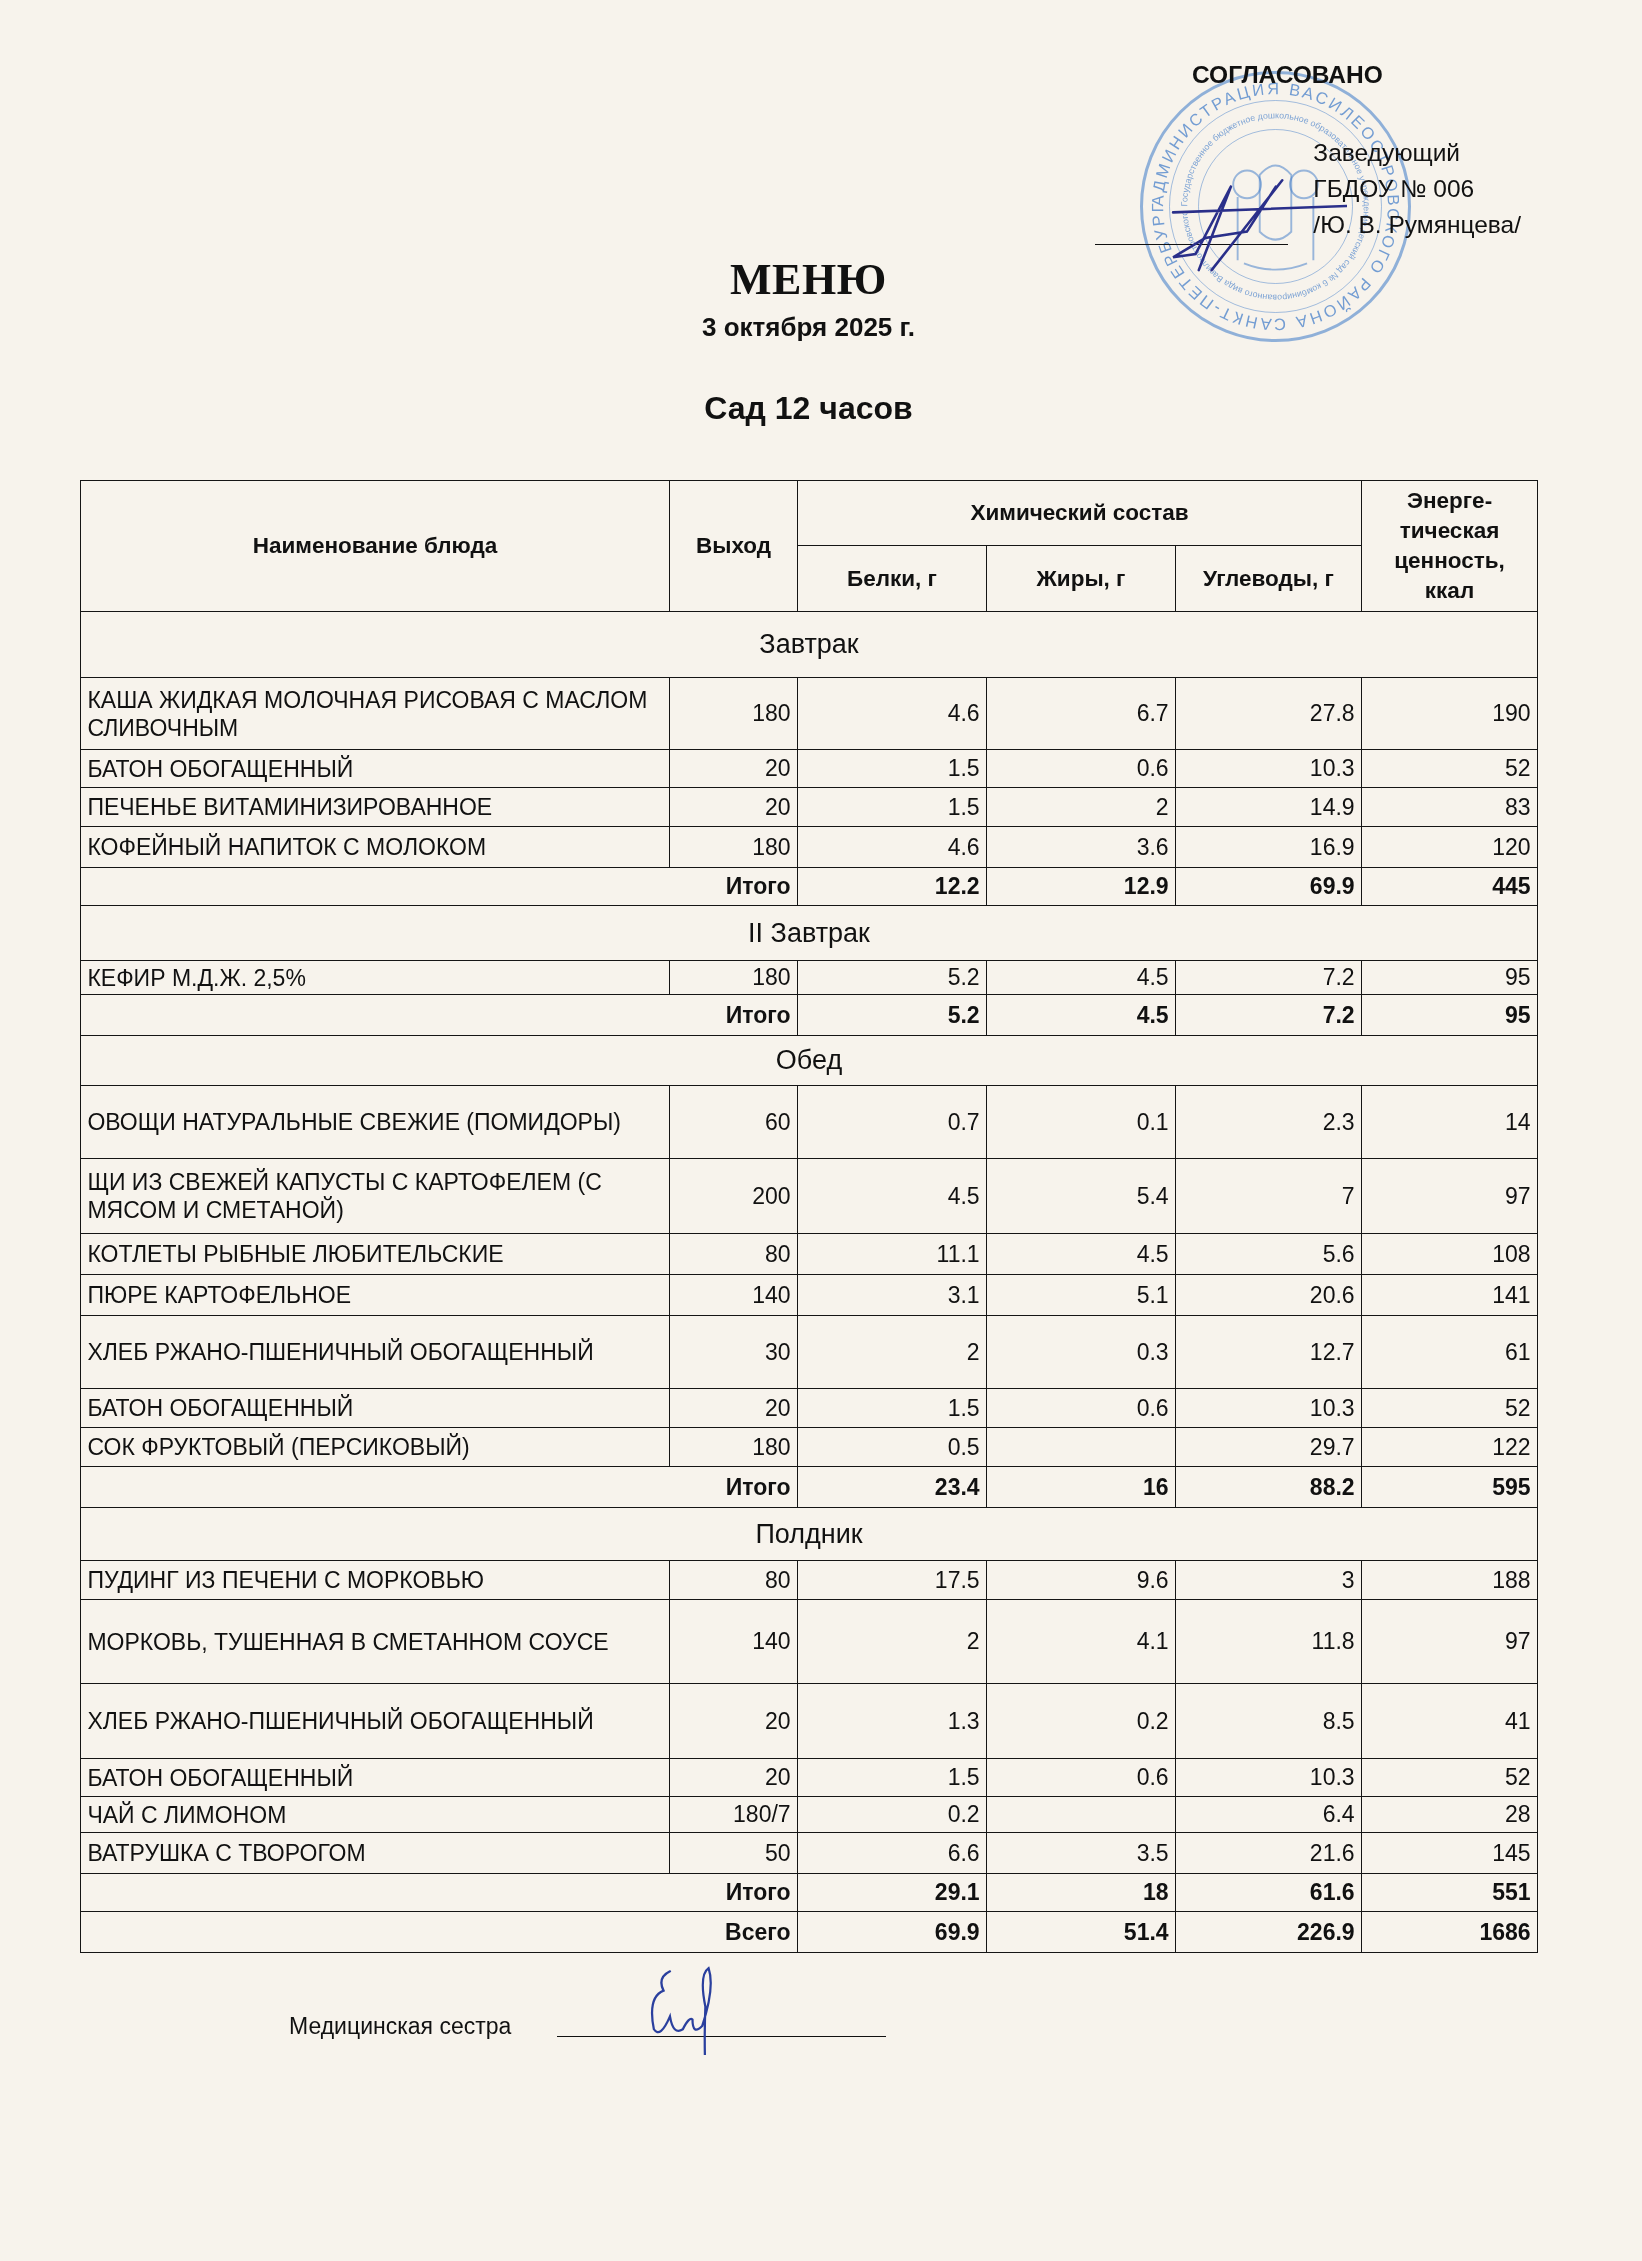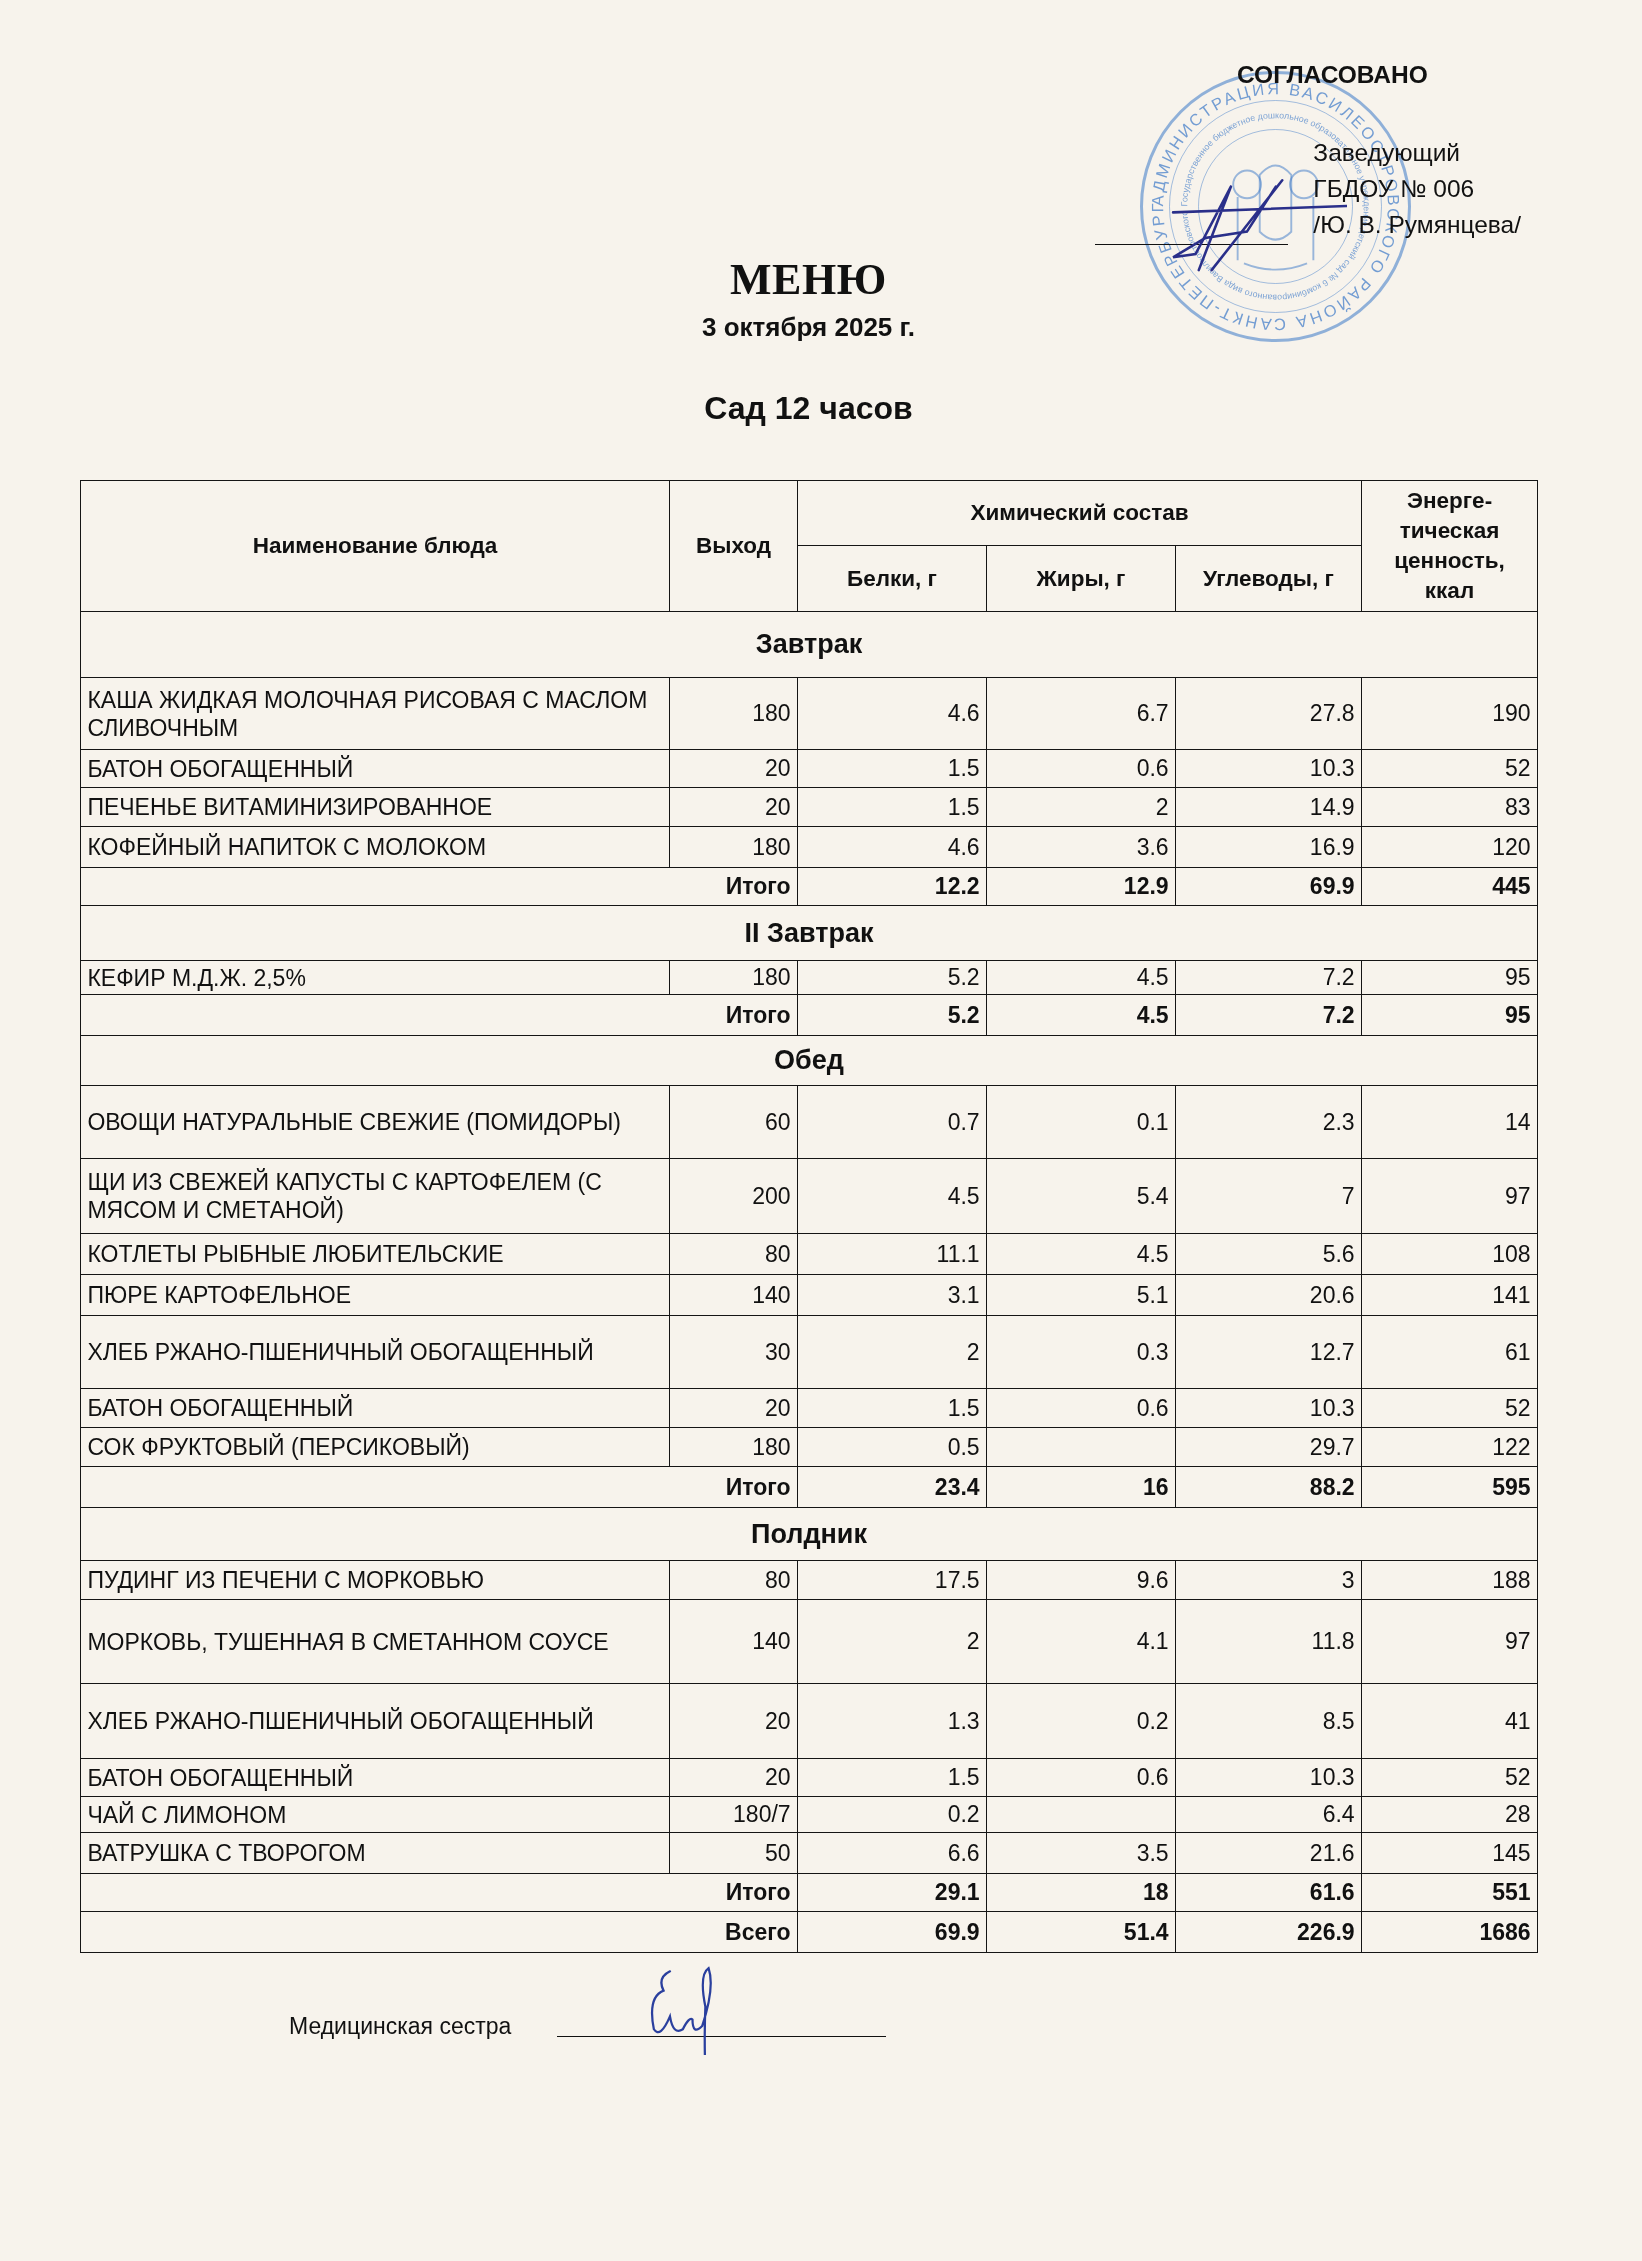--- a/index.html
+++ b/index.html
@@ -20,21 +20,21 @@
     content: ""; position: absolute; left: 26px; top: 26px; right: 26px; bottom: 26px;
     border-radius: 50%; border: 1.9px solid rgba(58,120,200,0.45);
   }
   .stamp::after {
     content: ""; position: absolute; left: 55px; top: 55px; right: 55px; bottom: 55px;
     border-radius: 50%; border: 1.9px solid rgba(58,120,200,0.45);
   }
   .stamp-text {
     position: absolute; left: 0; top: 0; width: 100%; height: 100%;
   }
-  .agreed { position: absolute; left: 1192px; top: 61px; font-size: 24.5px; font-weight: bold; margin-left: 45px; }
+  .agreed { position: absolute; left: 1192px; top: 61px; font-size: 24.5px; font-weight: bold; }
   .head-pos { position: absolute; right: 122px; top: 135px; font-size: 24.5px; line-height: 36px; }
   .sig-line { position: absolute; left: 1095px; top: 244px; width: 193px; border-top: 1.9px solid #111; }
   .sig-scribble { position: absolute; left: 1134px; top: 161px; width: 213px; height: 122px; }
 
   .title { position: absolute; left: 0; width: 1643px; text-align: center; }
   .t-menu { top: 254px; font-family: "Liberation Serif", serif; font-weight: bold; font-size: 44px; letter-spacing: 0.6px; left: -13px; }
   .t-date { top: 312px; font-size: 26px; font-weight: bold; left: -13px; }
   .t-group { top: 390px; font-size: 32px; font-weight: bold; left: -13px; }
 
   table.menu {
@@ -42,21 +42,21 @@
     border-collapse: collapse; table-layout: fixed;
     font-size: 23px;
   }
   table.menu td, table.menu th {
     border: 1.9px solid #151515; padding: 2.6px 6.4px; box-sizing: border-box;
     vertical-align: middle;
   }
   table.menu th { font-weight: bold; font-size: 22.5px; text-align: center; line-height: 30px; }
   .name { text-align: left; line-height: 28px; }
   .num { text-align: right; vertical-align: middle; }
-  .sec td { text-align: center; font-weight: bold; font-size: 27px; }
+  .sec td { text-align: center; font-weight: normal; font-size: 27px; }
   .total td { font-weight: bold; }
   .total .lbl { text-align: right; }
 
   .nurse { position: absolute; left: 289px; top: 2013px; font-size: 23px; }
   .nurse-line { position: absolute; left: 557px; top: 2036px; width: 329px; border-top: 1.9px solid #111; }
   .nurse-sig { position: absolute; left: 644px; top: 1952px; width: 97px; height: 103px; }
 </style>
 </head>
 <body>
 

